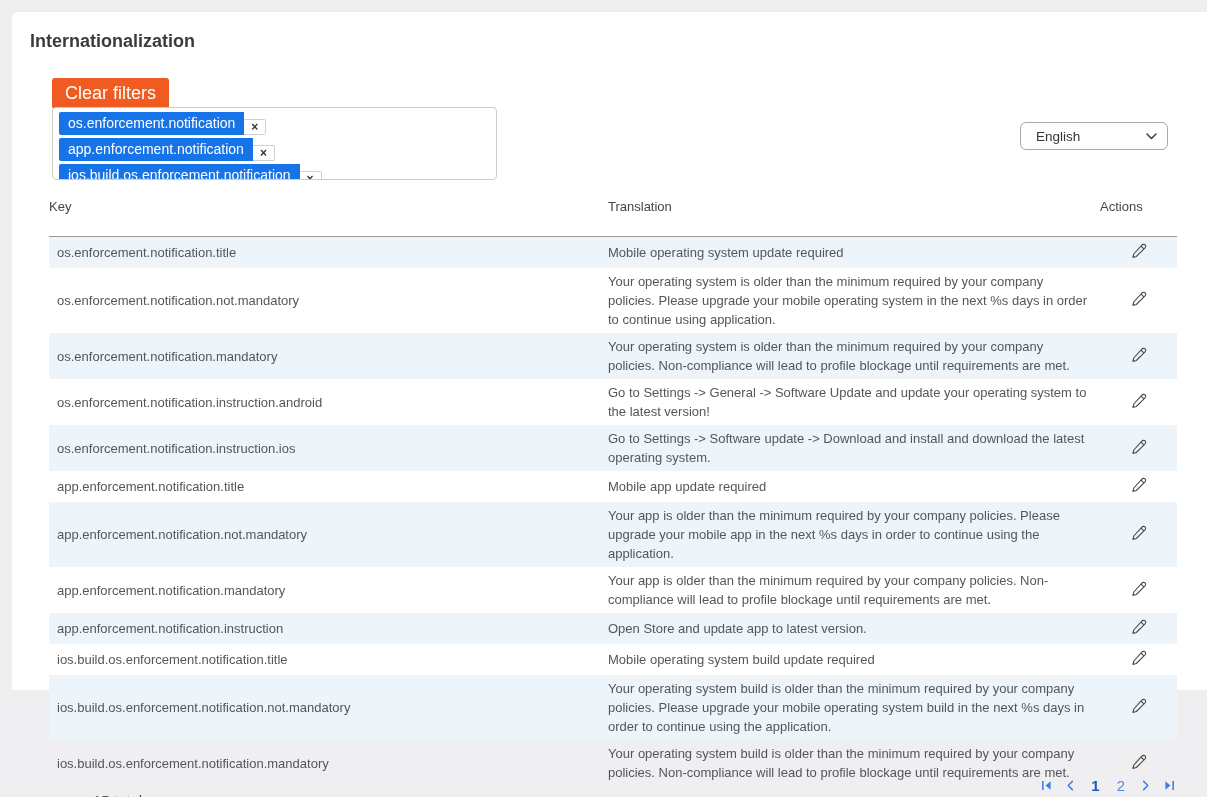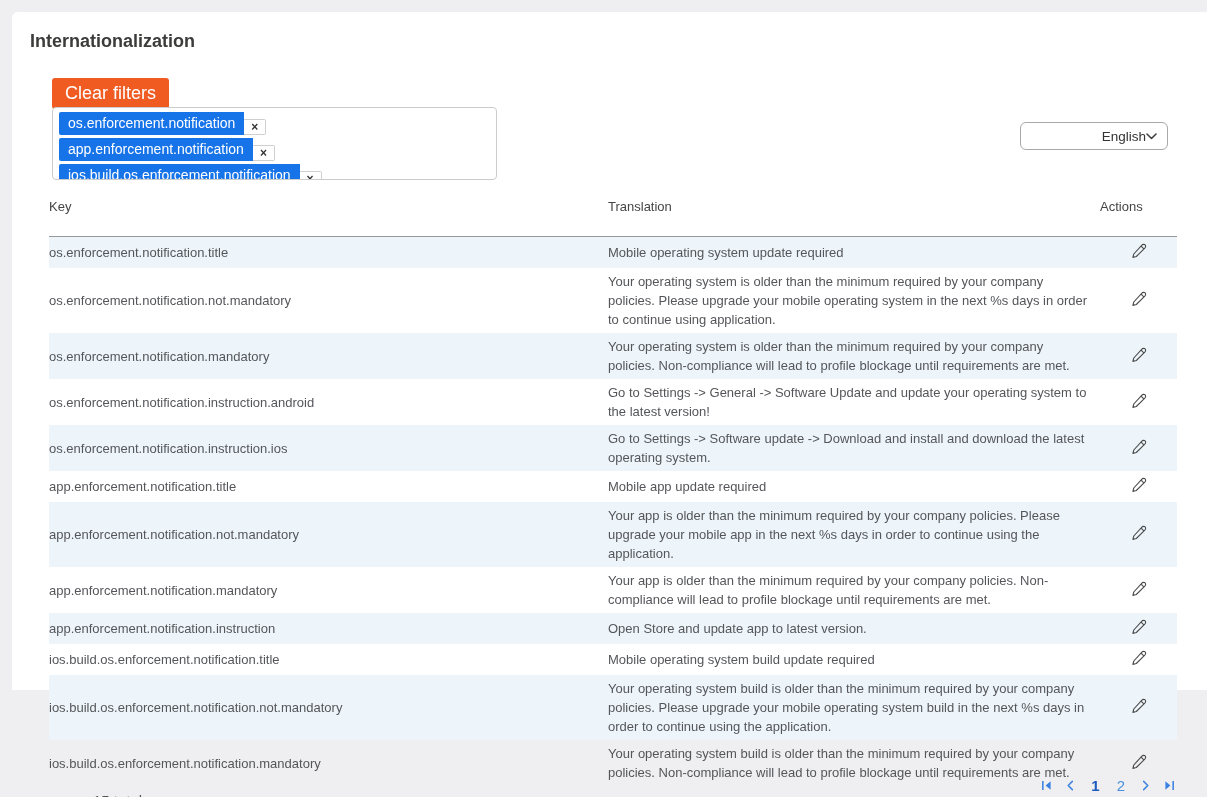--- a/index.html
+++ b/index.html
@@ -22,33 +22,33 @@
   .tag-label { background:#1673e8; color:#fff; font-size:14px;
     padding:3px 9px 4px 9px; border-radius:2px 0 0 2px; white-space:nowrap; }
   .tag-remove { background:#fff; border:1px solid #cfcfcf; border-left:none;
     border-radius:0 2px 2px 0; width:22px; display:flex; align-items:center;
     justify-content:center; font-size:12px; font-weight:bold; color:#333;
     cursor:pointer; }
 
   .lang-select { position:absolute; left:1008px; top:110px; width:148px;
     height:28px; border:1px solid #a9a9a9; border-radius:6px; background:#fff;
     display:flex; align-items:center; cursor:pointer; }
-  .lang-select .val { font-size:13.5px; color:#333; padding-left:15px; flex:1;text-align:right; }
+  .lang-select .val { font-size:13.5px; color:#333; padding-left:15px; flex:1; }
   .lang-select .chev { margin-right:10px; display:flex; }
 
   table.i18n { position:absolute; left:37px; top:181px; width:1128px;
     border-collapse:collapse; table-layout:fixed; }
   col.c-key { width:559px; } col.c-tr { width:492px; } col.c-act { width:77px; }
   thead th { font-size:13px; font-weight:normal; color:#454545;
     text-align:left; padding:6px 0 22px 0; border-bottom:1px solid #98999b; }
   thead th.h-act { }
   tbody tr:nth-child(odd) { background:#edf5fa; }
   tbody td { font-size:13px; color:#55565a; vertical-align:middle;
     padding:4px 0; line-height:19px; }
-  td.td-key { }
+  td.td-key { padding-left:8px; }
   td.td-tr { padding-right:10px; }
   td.td-act { text-align:center; }
   .edit-btn { display:inline-flex; cursor:pointer; padding:2px; }
 
   .footer-total { position:absolute; left:37px; top:780px; font-size:15px;
     color:#55565a;margin-left:44px; }
   .pagination { position:absolute; right:32px; top:765px; display:flex;
     align-items:center; gap:13px; }
   .pg-icon { display:flex; align-items:center; cursor:pointer; }
   .pg-num { font-size:15px; color:#4a90e2; cursor:pointer; padding:0 2px; }

